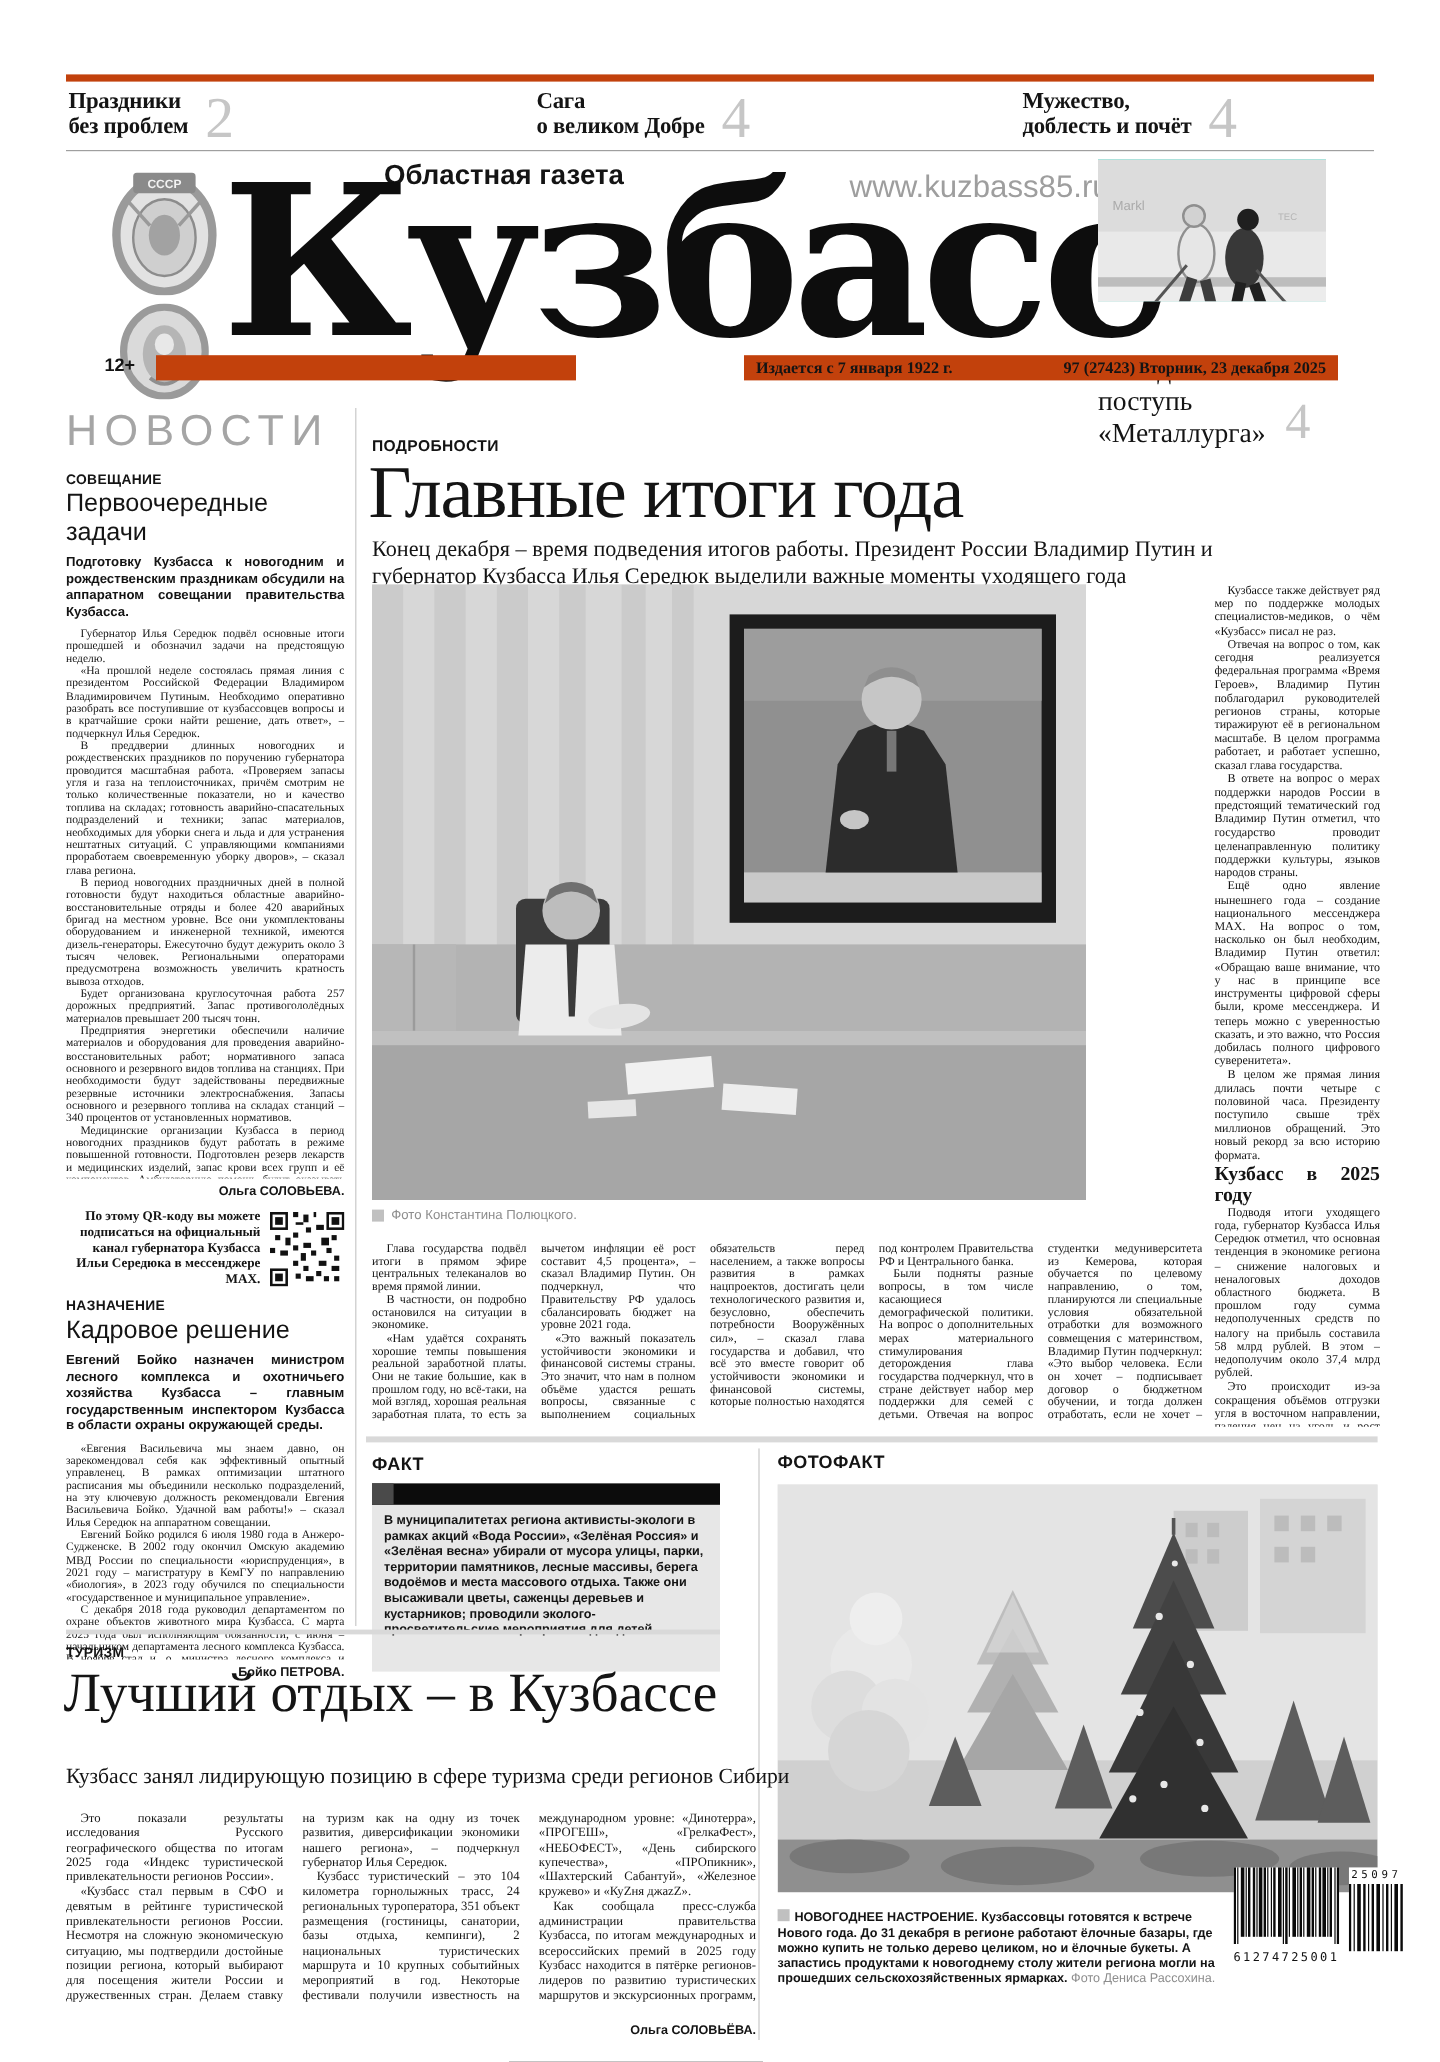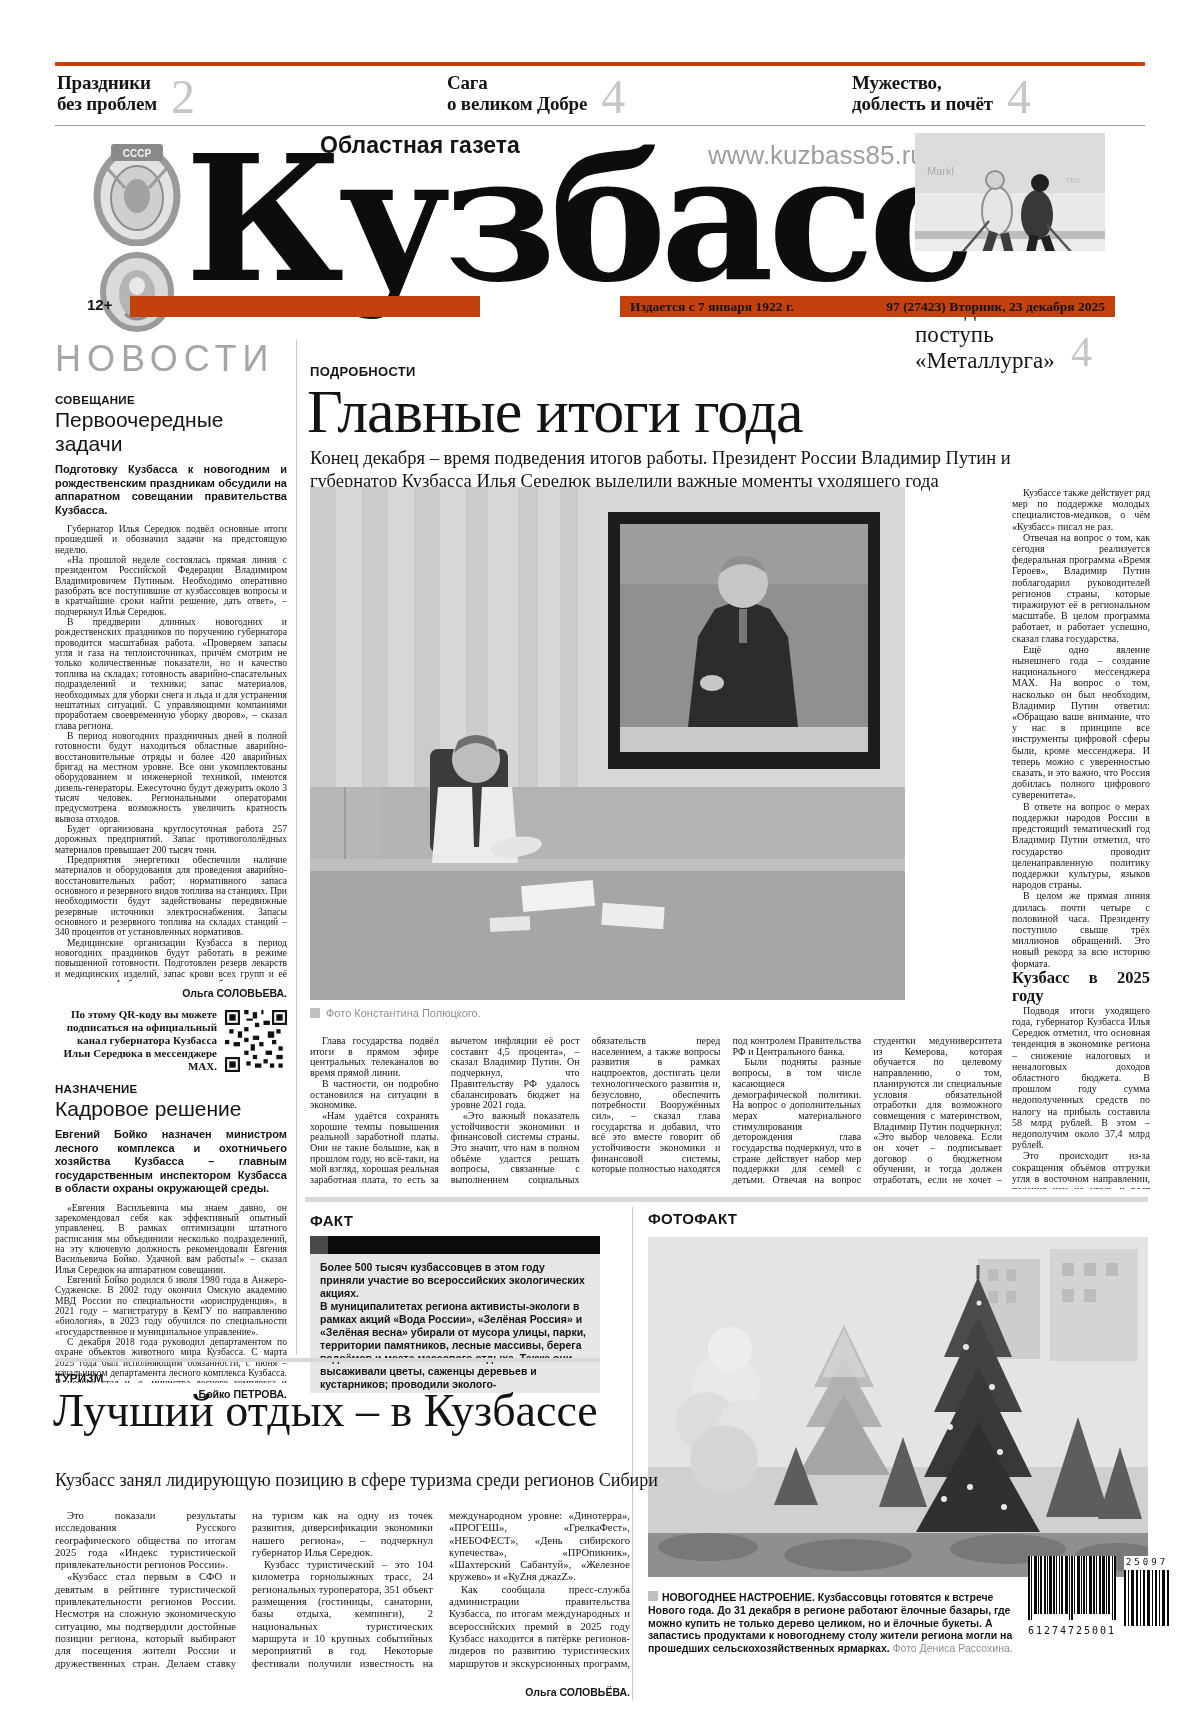--- a/index.html
+++ b/index.html
@@ -3,21 +3,21 @@
 <meta charset="utf-8">
 <style>
   * { box-sizing: border-box; }
   html,body { margin:0; padding:0; background:#9a9a9a; }
   .page { position:relative; width:1200px; height:1718px; margin:0 auto; background:#ffffff;
           font-family:"Liberation Serif", serif; color:#141414; overflow:hidden; }
   .abs { position:absolute; }
 
   
   .teasers { left:55px; top:62px; width:1090px; height:64px;
-             border-top:4px solid #c2410c; border-bottom:1px solid #9f9f9f; }
+             border-top:6px solid #c2410c; border-bottom:1px solid #9f9f9f; }
   .teaser { position:absolute; top:6px; display:flex; align-items:flex-start; }
   .teaser-title { font-weight:bold; font-size:19px; line-height:21px; white-space:pre-line; letter-spacing:-0.2px; }
   .teaser-num { font-size:48px; line-height:50px; color:#c6c6c6; margin-left:14px; font-weight:400; }
 
   
   .masthead { left:55px; top:130px; width:1090px; height:240px;margin-left:30px; }
   .tagline { left:235px; top:2px; font-family:"Liberation Sans",sans-serif; font-weight:bold; font-size:23px; }
   .nameplate { left:100px; top:-6px; font-family:"DejaVu Serif",serif; font-weight:bold;
                font-size:175px; line-height:190px; letter-spacing:-6px; color:#0d0d0d; }
   .website { left:623px; top:10px; font-family:"Liberation Sans",sans-serif; font-size:26px; color:#9e9e9e; }
@@ -301,36 +301,35 @@
     <p>Глава государства подвёл итоги в прямом эфире центральных телеканалов во время прямой линии.</p>
     <p>В частности, он подробно остановился на ситуации в экономике.</p>
     <p>«Нам удаётся сохранять хорошие темпы повышения реальной заработной платы. Они не такие большие, как в прошлом году, но всё-таки, на мой взгляд, хорошая реальная заработная плата, то есть за вычетом инфляции её рост составит 4,5 процента», – сказал Владимир Путин. Он подчеркнул, что Правительству РФ удалось сбалансировать бюджет на уровне 2021 года.</p>
     <p>«Это важный показатель устойчивости экономики и финансовой системы страны. Это значит, что нам в полном объёме удастся решать вопросы, связанные с выполнением социальных обязательств перед населением, а также вопросы развития в рамках нацпроектов, достигать цели технологического развития и, безусловно, обеспечить потребности Вооружённых сил», – сказал глава государства и добавил, что всё это вместе говорит об устойчивости экономики и финансовой системы, которые полностью находятся под контролем Правительства РФ и Центрального банка.</p>
     <p>Были подняты разные вопросы, в том числе касающиеся демографической политики. На вопрос о дополнительных мерах материального стимулирования деторождения глава государства подчеркнул, что в стране действует набор мер поддержки для семей с детьми. Отвечая на вопрос студентки медуниверситета из Кемерова, которая обучается по целевому направлению, о том, планируются ли специальные условия обязательной отработки для возможного совмещения с материнством, Владимир Путин подчеркнул: «Это выбор человека. Если он хочет – подписывает договор о бюджетном обучении, и тогда должен отработать, если не хочет – может учиться платно». А что касается семьи и заведения детей, президент убеждён, что ни образование, ни карьера не могут быть основанием, для того чтобы откладывать вступление в брак и рождение ребёнка. К слову, в</p>
   </div>
 
   <div class="abs m-sidebar">
     <p>Кузбассе также действует ряд мер по поддержке молодых специалистов-медиков, о чём «Кузбасс» писал не раз.</p>
     <p>Отвечая на вопрос о том, как сегодня реализуется федеральная программа «Время Героев», Владимир Путин поблагодарил руководителей регионов страны, которые тиражируют её в региональном масштабе. В целом программа работает, и работает успешно, сказал глава государства.</p>
+    <p>В ответе на вопрос о мерах поддержки народов России в предстоящий тематический год Владимир Путин отметил, что государство проводит целенаправленную политику поддержки культуры, языков народов страны.</p>
     <p>Ещё одно явление нынешнего года – создание национального мессенджера МАХ. На вопрос о том, насколько он был необходим, Владимир Путин ответил: «Обращаю ваше внимание, что у нас в принципе все инструменты цифровой сферы были, кроме мессенджера. И теперь можно с уверенностью сказать, и это важно, что Россия добилась полного цифрового суверенитета».</p>
-    <p>В ответе на вопрос о мерах поддержки народов России в предстоящий тематический год Владимир Путин отметил, что государство проводит целенаправленную политику поддержки культуры, языков народов страны.</p>
     <p>В целом же прямая линия длилась почти четыре с половиной часа. Президенту поступило свыше трёх миллионов обращений. Это новый рекорд за всю историю формата.</p>
     <p class="sb-subhead">Кузбасс в 2025 году</p>
     <p>Подводя итоги уходящего года, губернатор Кузбасса Илья Середюк отметил, что основная тенденция в экономике региона – снижение налоговых и неналоговых доходов областного бюджета. В прошлом году сумма недополученных средств по налогу на прибыль составила 58 млрд рублей. В этом – недополучим около 37,4 млрд рублей.</p>
     <p>Это происходит из-за сокращения объёмов отгрузки угля в восточном направлении, падения цен на уголь и рост затрат, в первую очередь на транспортировку угля.</p>
 
   </div>
 
   <div class="abs hbar" style="left:305px; top:1197px; width:843px; height:5px;"></div>
 
   <div class="abs fact-label kicker">ФАКТ</div>
   <div class="abs fact-box">
     <div class="fact-bar"></div>
     <div class="fact-text">
-      <p>Более 500 тысяч кузбассовцев в этом году приняли участие во всероссийских экологических акциях.</p>
       <p>В муниципалитетах региона активисты-экологи в рамках акций «Вода России», «Зелёная Россия» и «Зелёная весна» убирали от мусора улицы, парки, территории памятников, лесные массивы, берега водоёмов и места массового отдыха. Также они высаживали цветы, саженцы деревьев и кустарников; проводили эколого-просветительские мероприятия для детей.</p>
     </div>
   </div>
 
   <div class="abs ff-label kicker">ФОТОФАКТ</div>
   <div class="abs ff-photo">
     <svg width="500" height="340" viewBox="0 0 500 340">
       <rect width="500" height="340" fill="#e4e4e4"></rect>
       <rect x="330" y="22" width="62" height="100" fill="#cdcdcd"></rect>
       <rect x="402" y="12" width="88" height="112" fill="#d4d4d4"></rect>

